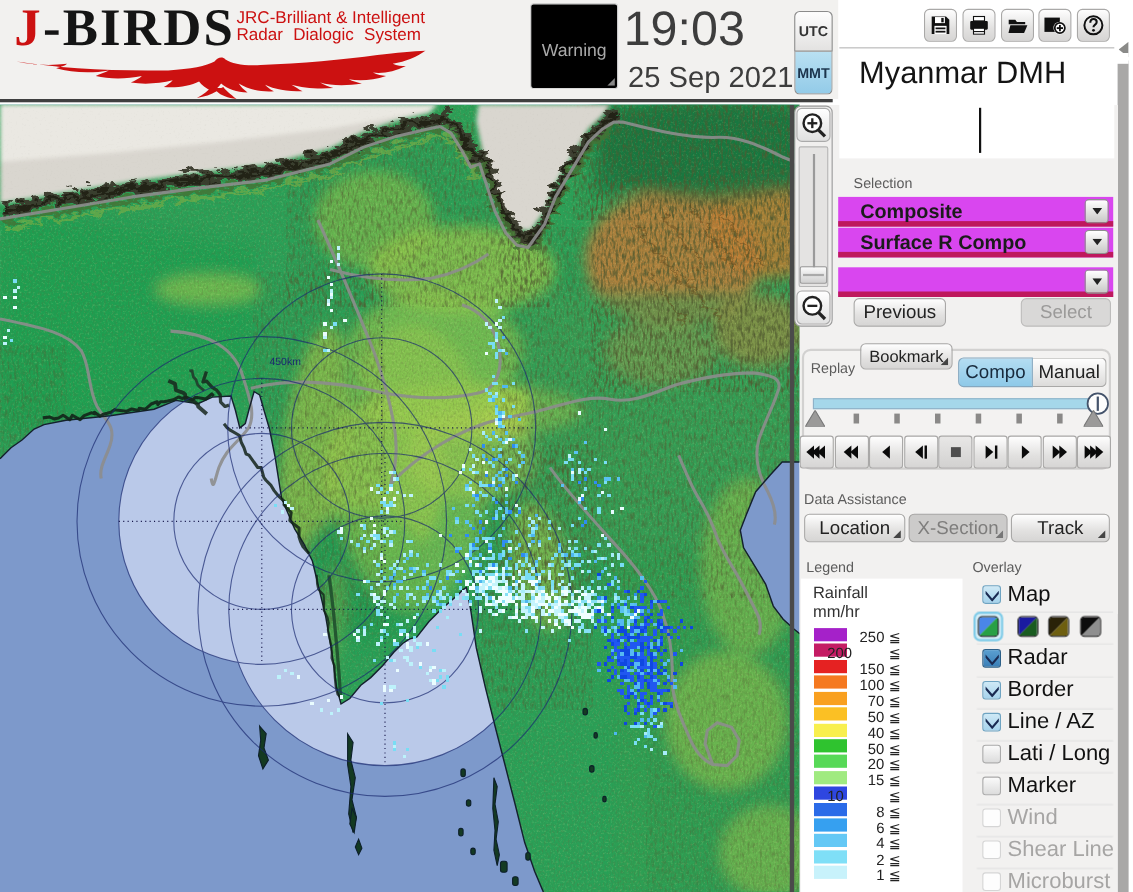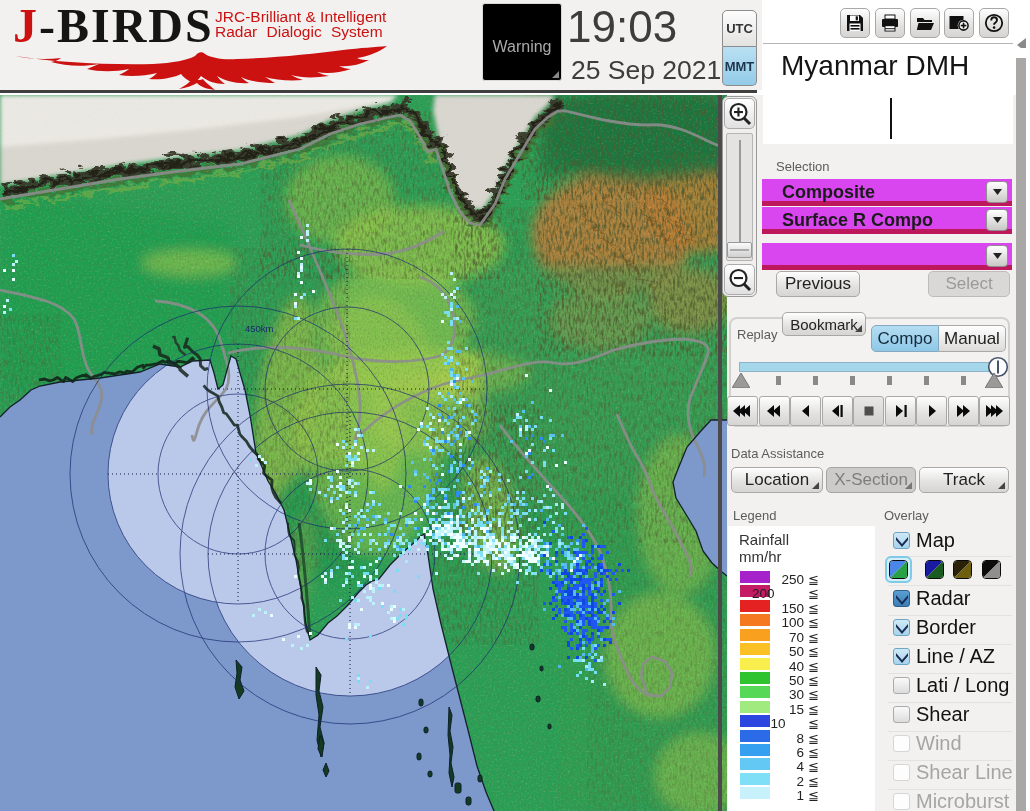--- a/index.html
+++ b/index.html
@@ -1992,27 +1992,27 @@
 <div class="abs" style="left:740px;top:643px;width:30px;height:12px;background:#fbc024"></div>
 <div class="abs" style="left:752px;top:644px;width:52px;text-align:right;font-size:13.5px;color:#222">50</div>
 <div class="abs" style="left:808px;top:644px;font-size:13px;color:#222">≦</div>
 <div class="abs" style="left:740px;top:658px;width:30px;height:12px;background:#f8ef4e"></div>
 <div class="abs" style="left:752px;top:659px;width:52px;text-align:right;font-size:13.5px;color:#222">40</div>
 <div class="abs" style="left:808px;top:659px;font-size:13px;color:#222">≦</div>
 <div class="abs" style="left:740px;top:672px;width:30px;height:12px;background:#2fc32f"></div>
 <div class="abs" style="left:752px;top:673px;width:52px;text-align:right;font-size:13.5px;color:#222">50</div>
 <div class="abs" style="left:808px;top:673px;font-size:13px;color:#222">≦</div>
 <div class="abs" style="left:740px;top:686px;width:30px;height:12px;background:#57d957"></div>
-<div class="abs" style="left:752px;top:687px;width:52px;text-align:right;font-size:13.5px;color:#222">30</div>
+<div class="abs" style="left:752px;top:687px;width:52px;text-align:right;font-size:13.5px;color:#222">20</div>
 <div class="abs" style="left:808px;top:687px;font-size:13px;color:#222">≦</div>
 <div class="abs" style="left:740px;top:701px;width:30px;height:12px;background:#a0ea80"></div>
 <div class="abs" style="left:752px;top:702px;width:52px;text-align:right;font-size:13.5px;color:#222">15</div>
 <div class="abs" style="left:808px;top:702px;font-size:13px;color:#222">≦</div>
 <div class="abs" style="left:740px;top:715px;width:30px;height:12px;background:#2e46e0"></div>
-<div class="abs" style="left:752px;top:716px;width:52px;text-align:center;font-size:13.5px;color:#222">10</div>
+<div class="abs" style="left:752px;top:716px;width:52px;text-align:left;font-size:13.5px;color:#222">10</div>
 <div class="abs" style="left:808px;top:716px;font-size:13px;color:#222">≦</div>
 <div class="abs" style="left:740px;top:730px;width:30px;height:12px;background:#2b6be8"></div>
 <div class="abs" style="left:752px;top:731px;width:52px;text-align:right;font-size:13.5px;color:#222">8</div>
 <div class="abs" style="left:808px;top:731px;font-size:13px;color:#222">≦</div>
 <div class="abs" style="left:740px;top:744px;width:30px;height:12px;background:#36a0f0"></div>
 <div class="abs" style="left:752px;top:745px;width:52px;text-align:right;font-size:13.5px;color:#222">6</div>
 <div class="abs" style="left:808px;top:745px;font-size:13px;color:#222">≦</div>
 <div class="abs" style="left:740px;top:758px;width:30px;height:12px;background:#64c8f5"></div>
 <div class="abs" style="left:752px;top:759px;width:52px;text-align:right;font-size:13.5px;color:#222">4</div>
 <div class="abs" style="left:808px;top:759px;font-size:13px;color:#222">≦</div>
@@ -2043,21 +2043,21 @@
 <div class="olabel" style="top:616px;color:#111">Border</div>
 <div class="cbx cbon" style="top:648px;">
     <svg width="14" height="12" viewBox="0 0 14 12">
       <path d="M1,2 L7,9 L13,2 L13,5 L7,12 L1,5 Z" fill="#1a2a52"></path>
     </svg>
   </div>
 <div class="olabel" style="top:645px;color:#111">Line / AZ</div>
 <div class="cbx cboff" style="top:677px;"></div>
 <div class="olabel" style="top:674px;color:#111">Lati / Long</div>
 <div class="cbx cboff" style="top:706px;"></div>
-<div class="olabel" style="top:703px;color:#111">Shear</div>
+<div class="olabel" style="top:703px;color:#111">Marker</div>
 <div class="cbx cbdis" style="top:735px;"></div>
 <div class="olabel" style="top:732px;color:#a6a5a4">Wind</div>
 <div class="cbx cbdis" style="top:764px;"></div>
 <div class="olabel" style="top:761px;color:#a6a5a4">Shear Line</div>
 <div class="cbx cbdis" style="top:793px;"></div>
 <div class="olabel" style="top:790px;color:#a6a5a4">Microburst</div>
 <div class="osep" style="top:556px"></div>
 <div class="osep" style="top:585px"></div>
 <div class="osep" style="top:615px"></div>
 <div class="osep" style="top:644px"></div>

